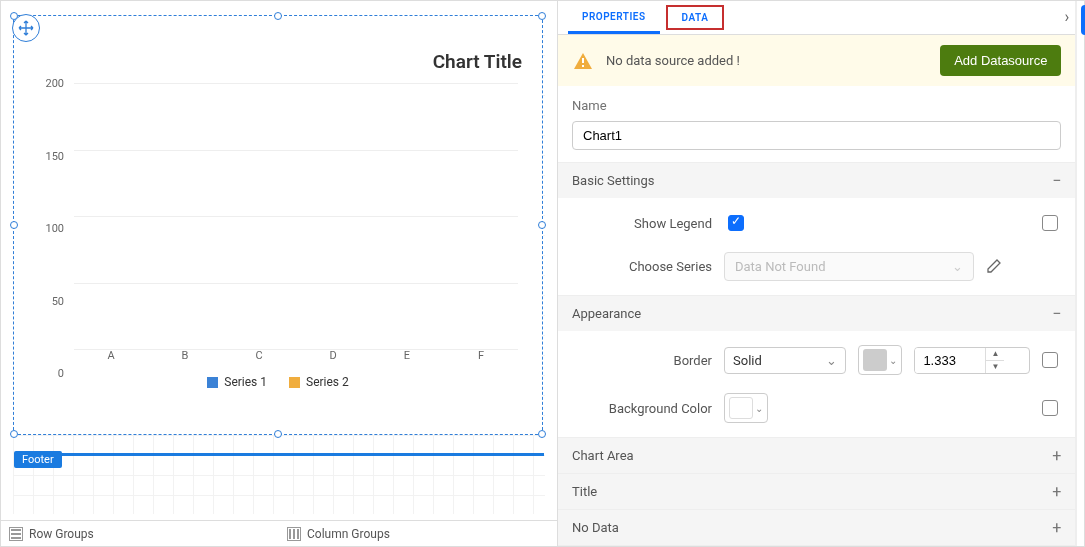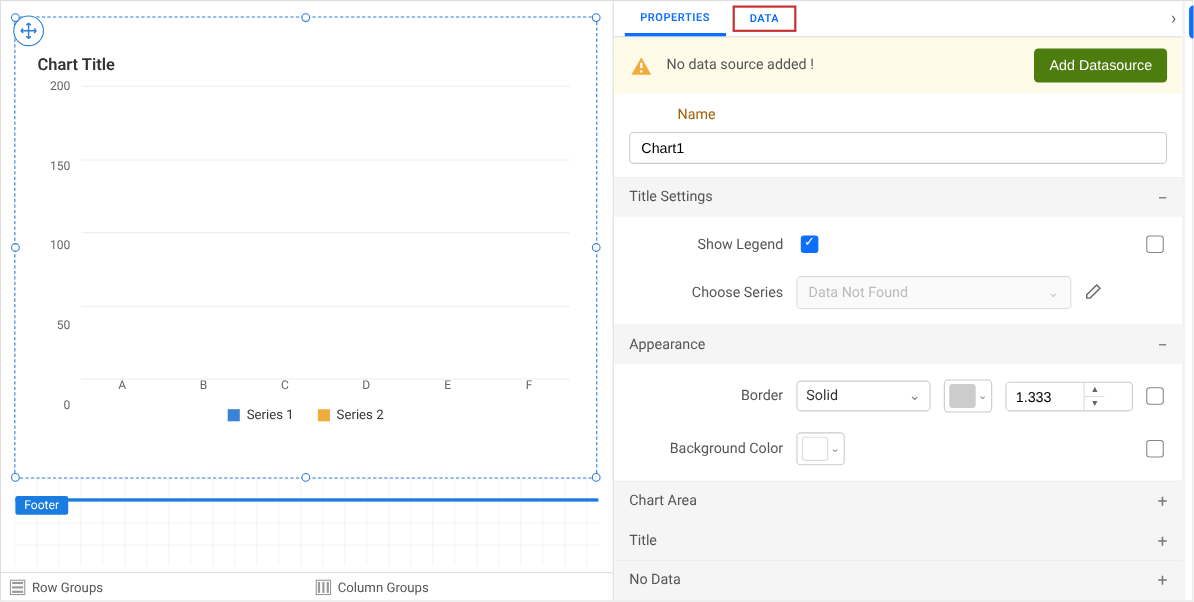--- a/index.html
+++ b/index.html
@@ -8,21 +8,21 @@
   .left { flex: 0 0 557px; display: flex; flex-direction: column; border-right: 1px solid #ddd; }
   .canvas-area { flex: 1; padding: 14px 12px 6px 12px; position: relative; overflow: hidden; }
   .grid-bg { position: absolute; inset: 14px 12px 6px 12px; background-image: linear-gradient(#f2f2f2 1px, transparent 1px), linear-gradient(90deg, #f2f2f2 1px, transparent 1px); background-size: 20px 20px; }
   .selected-chart { position: relative; margin: 0; width: 530px; height: 420px; border: 1.5px dashed #2f7ed8; background: #fff; }
   .handle { position: absolute; width: 8px; height: 8px; background: #fff; border: 1px solid #2f7ed8; border-radius: 50%; }
   .h-nw { top: -4px; left: -4px; } .h-n { top: -4px; left: 50%; margin-left:-4px; } .h-ne { top:-4px; right:-4px; }
   .h-w { top: 50%; left:-4px; margin-top:-4px; } .h-e { top:50%; right:-4px; margin-top:-4px; }
   .h-sw { bottom:-4px; left:-4px; } .h-s { bottom:-4px; left:50%; margin-left:-4px; } .h-se { bottom:-4px; right:-4px; }
   .move-badge { position: absolute; top: -2px; left: -2px; width: 28px; height: 28px; border: 1px solid #2f7ed8; border-radius: 50%; background: #fff; display:flex; align-items:center; justify-content:center; color:#2f7ed8; }
   .chart-inner { position: absolute; top: 34px; left: 20px; right: 20px; bottom: 20px; }
-  .chart-title { text-align: left; font-weight: 600; font-size: 15px; margin-bottom: 6px; }
+  .chart-title { text-align: right; font-weight: 600; font-size: 19px; margin-bottom: 6px; }
   .plot { position: relative; width: 100%; height: 290px; margin-top: 4px; }
   .y-labels { position: absolute; left: 0; top: 0; bottom: 0; width: 34px; }
   .y-lab { position: absolute; left: 0; width: 30px; text-align: right; font-size: 11px; color: #666; transform: translateY(-50%); }
   .plot-body { position: absolute; left: 40px; right: 4px; top: 4px; bottom: 20px; }
   .gridline { position: absolute; left: 0; right: 0; height: 1px; background: #eee; }
   .bars { position: absolute; inset: 0; display: flex; align-items: flex-end; gap: 5%; padding: 0 3%; }
   .barcol { flex: 1; display: flex; flex-direction: column-reverse; align-items: stretch; position: relative; }
   .seg1 { background: #3b82d6; }
   .seg2 { background: #f0ad3e; }
   .x-axis { position: absolute; left: 40px; right: 4px; bottom: 0; height: 20px; display:flex; }
@@ -45,21 +45,21 @@
   .tabs { display:flex; border-bottom: 1px solid #ddd; height: 40px; align-items:stretch; padding: 0 10px; position: relative; }
   .tab { padding: 10px 14px 8px; font-size: 10px; font-weight: 600; letter-spacing: .5px; color: #666; cursor:pointer; }
   .tab.active { color: #0d6efd; border-bottom: 3px solid #0d6efd; }
   .tab.data-tab { color: #0d6efd; border: 2px solid #c62f2f; margin: 4px 0 4px 6px; padding: 4px 14px; display:flex; align-items:center; }
   .tabs .chev { position:absolute; right: 2px; top: 4px; font-size: 16px; color:#666; cursor:pointer; padding:2px 4px;}
   .warn-row { display:flex; align-items:center; gap: 12px; padding: 10px 14px; background: #fffbe9; }
   .warn-icon { width:22px; height:22px; color:#f0ad3e; display:flex; align-items:center; justify-content:center; font-size:16px;}
   .warn-text { flex: 1; color: #555; }
   .btn-primary { background: #4d7c0f; color:#fff; border:none; border-radius:4px; padding: 8px 14px; font-size: 13px; cursor:pointer; }
   .field-block { padding: 12px 14px; border-bottom: 1px solid #eee; }
-  .field-label { color: #a16207; margin-bottom: 8px; margin-left: 44px; }
+  .field-label { color: #737373; margin-bottom: 8px; }
   .text-input { width: 100%; border: 1px solid #ccc; border-radius: 4px; padding: 6px 10px; font-size: 13px; }
   .section { border-bottom: 1px solid #eee; }
   .section-head { display:flex; align-items:center; justify-content:space-between; padding: 8px 14px; background: #f5f5f5; color:#555; cursor:pointer; }
   .section-body { padding: 14px 14px; }
   .row { display:flex; align-items:center; gap: 12px; margin-bottom: 18px; }
   .row:last-child { margin-bottom: 0; }
   .row-label { width: 140px; text-align: right; color: #555; }
   .checkbox { width: 16px; height: 16px; appearance:none; border: 1px solid #888; border-radius: 3px; position: relative; cursor:pointer; }
   .checkbox:checked { background: #0d6efd; border-color:#0d6efd; }
   .checkbox:checked::after { content: "✓"; color: #fff; position: absolute; top: -2px; left: 2px; font-size: 12px; }
@@ -212,21 +212,21 @@
         <button class="btn-primary">Add Datasource</button>
       </div>
 
       <div class="field-block">
         <div class="field-label">Name</div>
         <input class="text-input" value="Chart1" style="">
       </div>
 
       <div class="section">
         <div class="section-head">
-          <span>Title Settings</span>
+          <span>Basic Settings</span>
           <span class="collapse-mark">−</span>
         </div>
         <div class="section-body">
           <div class="row">
             <div class="row-label">Show Legend</div>
             <input type="checkbox" class="checkbox" checked="" style="">
             <input type="checkbox" class="checkbox end-cb" style="">
           </div>
           <div class="row">
             <div class="row-label">Choose Series</div>

